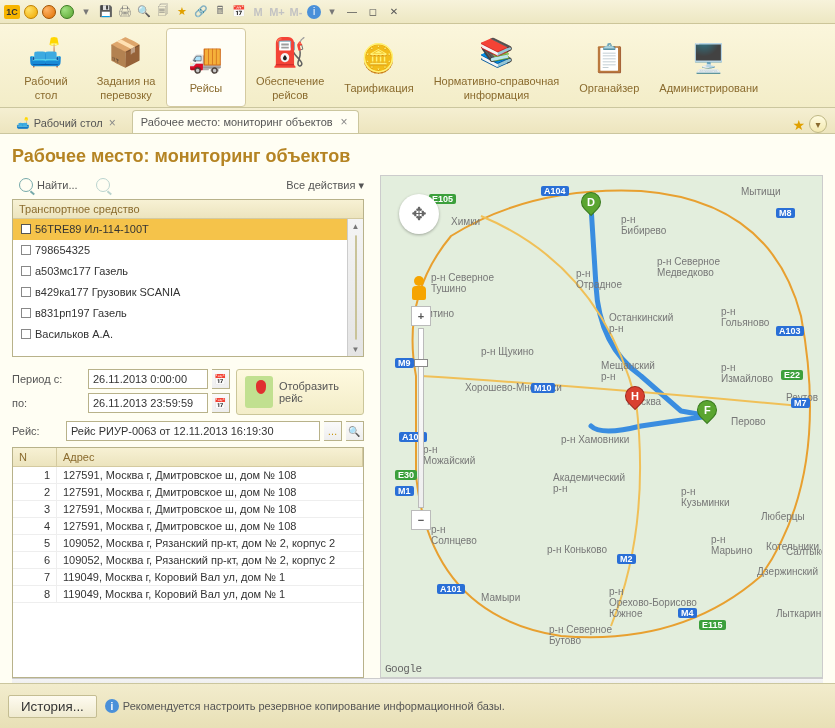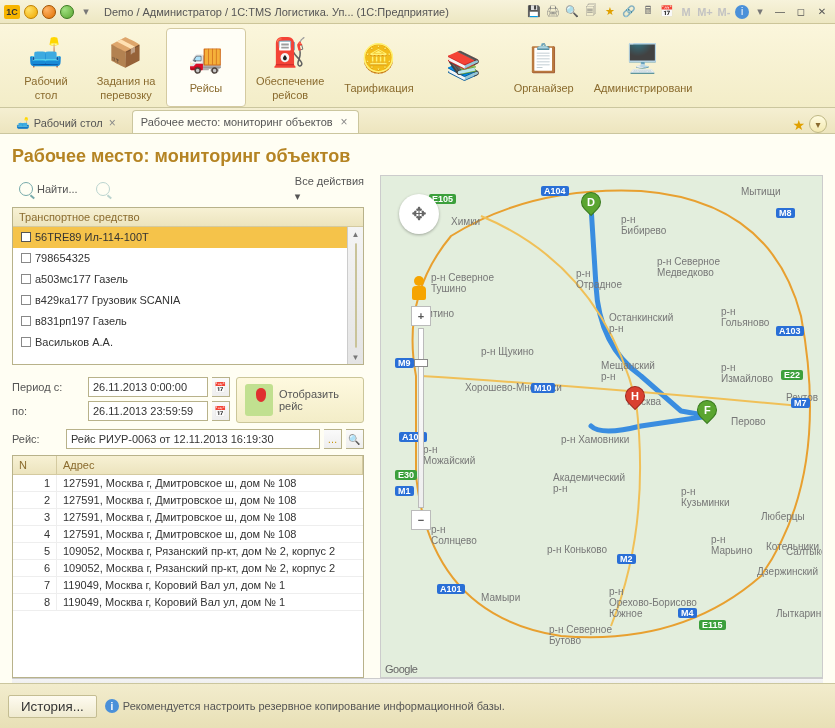--- a/index.html
+++ b/index.html
@@ -39,21 +39,21 @@
 .page-title { color: #b58423; font-size: 18px; font-weight: bold; margin-bottom: 8px; }
 .main-row { flex: 1; display: flex; gap: 16px; min-height: 0; }
 .left-pane { width: 352px; display: flex; flex-direction: column; }
 .right-pane { flex: 1; border: 1px solid #ccc; position: relative; overflow: hidden; }
 
 .actions-row { display: flex; align-items: center; gap: 4px; margin-bottom: 4px; }
 .find-btn { display: inline-flex; align-items: center; gap: 4px; padding: 2px 6px; border: 1px solid transparent; color: #555; cursor: pointer; }
 .mag-icon { width: 14px; height: 14px; border: 1.5px solid #7aa; border-radius: 50%; position: relative; }
 .mag-icon:after { content: ''; position: absolute; width: 5px; height: 1.5px; background: #7aa; bottom: -2px; right: -3px; transform: rotate(40deg); }
 .spacer { flex: 1; }
-.all-actions { color: #555; cursor: pointer; display: inline-flex; align-items: flex-start; gap: 3px; flex-direction: column; }
+.all-actions { color: #555; cursor: pointer; display: inline-flex; align-items: flex-start; gap: 3px; }
 
 .vehicle-list { border: 1px solid #b8b28a; background: #fff; height: 158px; display: flex; flex-direction: column; }
 .vl-header { background: linear-gradient(#f7f1d4,#ece4be); padding: 3px 6px; color: #8a6b2e; border-bottom: 1px solid #d4caa0; display: flex; align-items: center; }
 .vl-header-text { flex: 1; }
 .vl-body { flex: 1; overflow: hidden; }
 .vl-row { padding: 2px 6px 2px 22px; color: #333; display: flex; align-items: center; gap: 6px; position: relative; cursor: pointer; border-bottom: 1px dotted transparent; line-height: 16px; }
 .vl-row.selected { background: #f5c34a; color: #333; }
 .vl-row::before { content: ''; position: absolute; left: 8px; top: 5px; width: 8px; height: 8px; border: 1px solid #888; background: #fff; }
 .vl-row.selected::before { border-color: #555; }
 .vl-scroll { width: 16px; background: linear-gradient(#f4f4f4,#e4e4e4); border-left: 1px solid #ccc; display: flex; flex-direction: column; align-items: center; }
@@ -98,21 +98,21 @@
 .m-red .pin { background: #d94030; border: 1px solid #a02a20; }
 .map-pan { position: absolute; top: 18px; left: 18px; width: 40px; height: 40px; border-radius: 50%; background: #fff; box-shadow: 0 1px 3px rgba(0,0,0,.3); display: flex; align-items: center; justify-content: center; }
 .map-pan::before { content: '✥'; color: #666; font-size: 18px; }
 .map-zoom { position: absolute; left: 30px; top: 130px; width: 20px; display: flex; flex-direction: column; align-items: center; }
 .zoom-btn { width: 20px; height: 20px; background: #fff; border: 1px solid #bbb; display: flex; align-items: center; justify-content: center; font-weight: bold; color: #555; cursor: pointer; }
 .zoom-track { width: 6px; height: 180px; background: linear-gradient(#fff,#eee); border: 1px solid #bbb; margin: 2px 0; position: relative; }
 .zoom-thumb { position: absolute; top: 30px; left: -5px; width: 14px; height: 8px; background: #fff; border: 1px solid #888; }
 .pegman { position: absolute; left: 24px; top: 100px; width: 28px; height: 28px; }
 .pegman::before { content: ''; display: block; width: 10px; height: 10px; background: #f6a400; border-radius: 50%; margin: 0 auto; }
 .pegman::after { content: ''; display: block; width: 14px; height: 14px; background: #f6a400; border-radius: 4px 4px 2px 2px; margin: 0 auto; }
-.google-logo { position: absolute; left: 4px; bottom: 2px; font-size: 11px; color: #666; font-family: Liberation Sans, sans-serif; letter-spacing: -0.5px; }
+.google-logo { position: absolute; left: 4px; bottom: 2px; font-size: 11px; color: #666; font-family: Liberation Mono, monospace; letter-spacing: -0.5px; }
 
 
 .hscroll { height: 16px; background: linear-gradient(#f4f4f4,#e4e4e4); border-top: 1px solid #ccc; display: flex; }
 .hscroll-btn { width: 16px; display: flex; align-items: center; justify-content: center; color: #777; font-size: 8px; cursor: pointer; }
 .hscroll-track { flex: 1; }
 
 
 .statusbar { position: absolute; bottom: 0; left: 0; right: 0; height: 45px; background: linear-gradient(#f2eccd,#e8e0b6); border-top: 1px solid #cbc69e; display: flex; align-items: center; padding: 0 8px; gap: 8px; }
 .history-btn { background: linear-gradient(#fefbf0,#efead0); border: 1px solid #c4bd92; padding: 3px 12px; cursor: pointer; color: #333; border-radius: 2px; }
 .status-text { color: #555; display: flex; align-items: center; gap: 4px; }
@@ -120,21 +120,20 @@
 </style>
 </head>
 <body>
 
 <div class="titlebar">
   <span class="tb-1c">1C</span>
   <span class="tb-icon tb-yellow"></span>
   <span class="tb-icon tb-orange"></span>
   <span class="tb-icon tb-green"></span>
   <span class="tb-tool">▾</span>
-  <span class="tb-title">Demo / Администратор / 1C:TMS Логистика. Уп... (1С:Предприятие)</span>
   <div class="tb-tools">
     <span class="tb-tool" style="color:#3a72c4">💾</span>
     <span class="tb-tool">🖨</span>
     <span class="tb-tool">🔍</span>
     <span class="tb-tool">🗐</span>
     <span class="tb-tool" style="color:#e0a000">★</span>
     <span class="tb-tool" style="color:#3aa03a">🔗</span>
     <span class="tb-tool">🖩</span>
     <span class="tb-tool" style="color:#d06030">📅</span>
     <span class="tb-tool tb-m">M</span>
@@ -167,20 +166,22 @@
       <div class="tool-icon">⛽</div>
       <span style="white-space:pre">Обеспечение
 рейсов</span>
     </div>
   <div class="tool-btn">
       <div class="tool-icon">🪙</div>
       <span>Тарификация</span>
     </div>
   <div class="tool-btn">
       <div class="tool-icon">📚</div>
+      <span style="white-space:pre">Нормативно-справочная
+информация</span>
     </div>
   <div class="tool-btn">
       <div class="tool-icon">📋</div>
       <span>Органайзер</span>
     </div>
   <div class="tool-btn">
       <div class="tool-icon">🖥️</div>
       <span>Администрировани</span>
     </div>
 </div>

